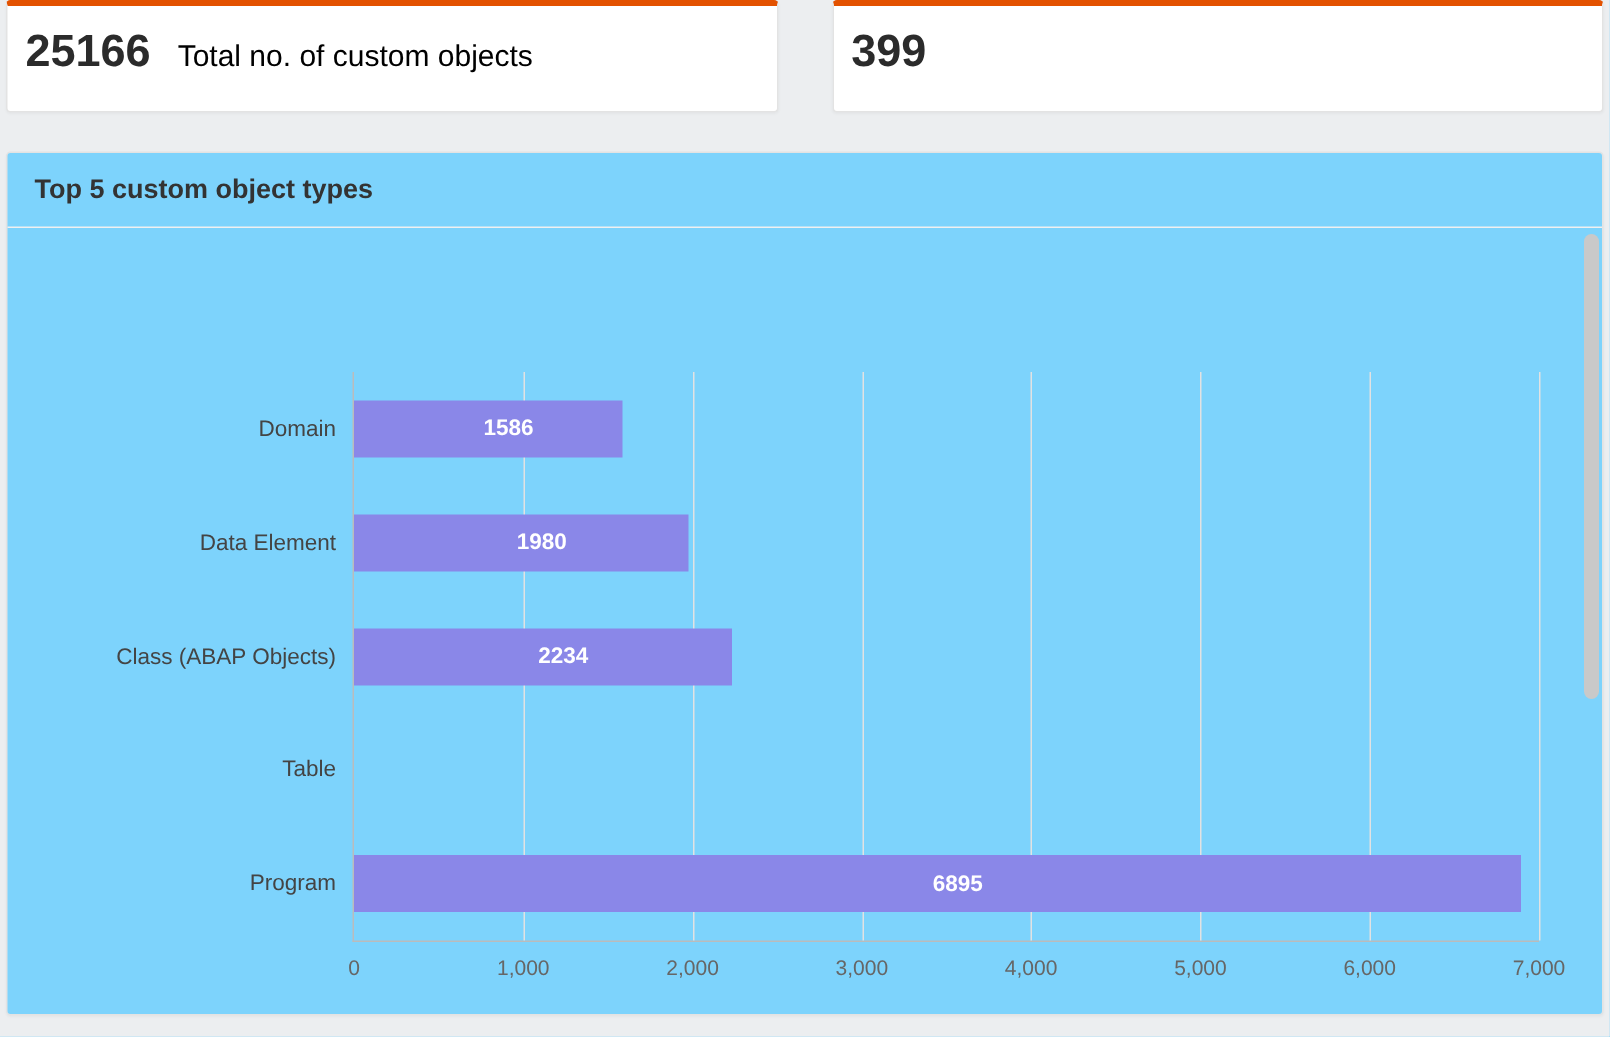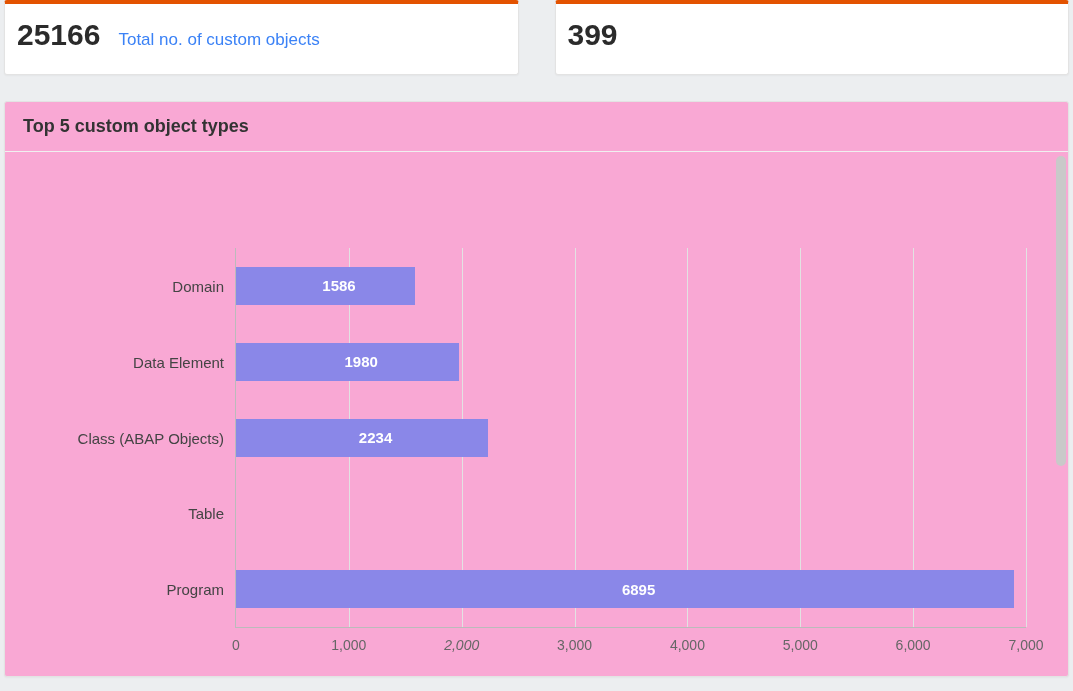--- a/index.html
+++ b/index.html
@@ -31,29 +31,29 @@
     gap: 18px;
     box-shadow: 0 1px 2px rgba(0,0,0,0.04);
   }
   .kpi-value {
     font-size: 30px;
     font-weight: 600;
     color: #2b2b2b;
     padding-left: 4px;
   }
   .kpi-label {
-    font-size: 17px;
-    color: #3b82f6;
+    font-size: 20px;
+    color: #000000;
     font-weight: 400;
     text-align: center;
   }
 
   .chart-card {
     margin-top: 26px;
-    background: #f9a8d4;
+    background: #7dd3fc;
     border: 1px solid #e3e3e3;
     border-radius: 3px;
     height: 576px;
     box-shadow: 0 1px 2px rgba(0,0,0,0.04);
     display: flex;
     flex-direction: column;
     position: relative;
   }
   .chart-title {
     font-size: 18px;
@@ -150,21 +150,21 @@
   </div>
 
   <div class="chart-card">
     <div class="chart-title">Top 5 custom object types</div>
     <div class="chart-body">
       <div class="plot" id="plot">
           <div class="x-tick" style="left: 0%;">0</div>
           <div class="grid-line" style="left: 14.2857%;"></div>
           <div class="x-tick" style="left: 14.2857%;">1,000</div>
           <div class="grid-line" style="left: 28.5714%;"></div>
-          <div class="x-tick" style="left: 28.5714%; font-style: italic;">2,000</div>
+          <div class="x-tick" style="left: 28.5714%;">2,000</div>
           <div class="grid-line" style="left: 42.8571%;"></div>
           <div class="x-tick" style="left: 42.8571%;">3,000</div>
           <div class="grid-line" style="left: 57.1429%;"></div>
           <div class="x-tick" style="left: 57.1429%;">4,000</div>
           <div class="grid-line" style="left: 71.4286%;"></div>
           <div class="x-tick" style="left: 71.4286%; margin-top: 24px;">5,000</div>
           <div class="grid-line" style="left: 85.7143%;"></div>
           <div class="x-tick" style="left: 85.7143%;">6,000</div>
           <div class="grid-line" style="left: 100%;"></div>
           <div class="x-tick" style="left: 100%; margin-top: 12px;">7,000</div>

